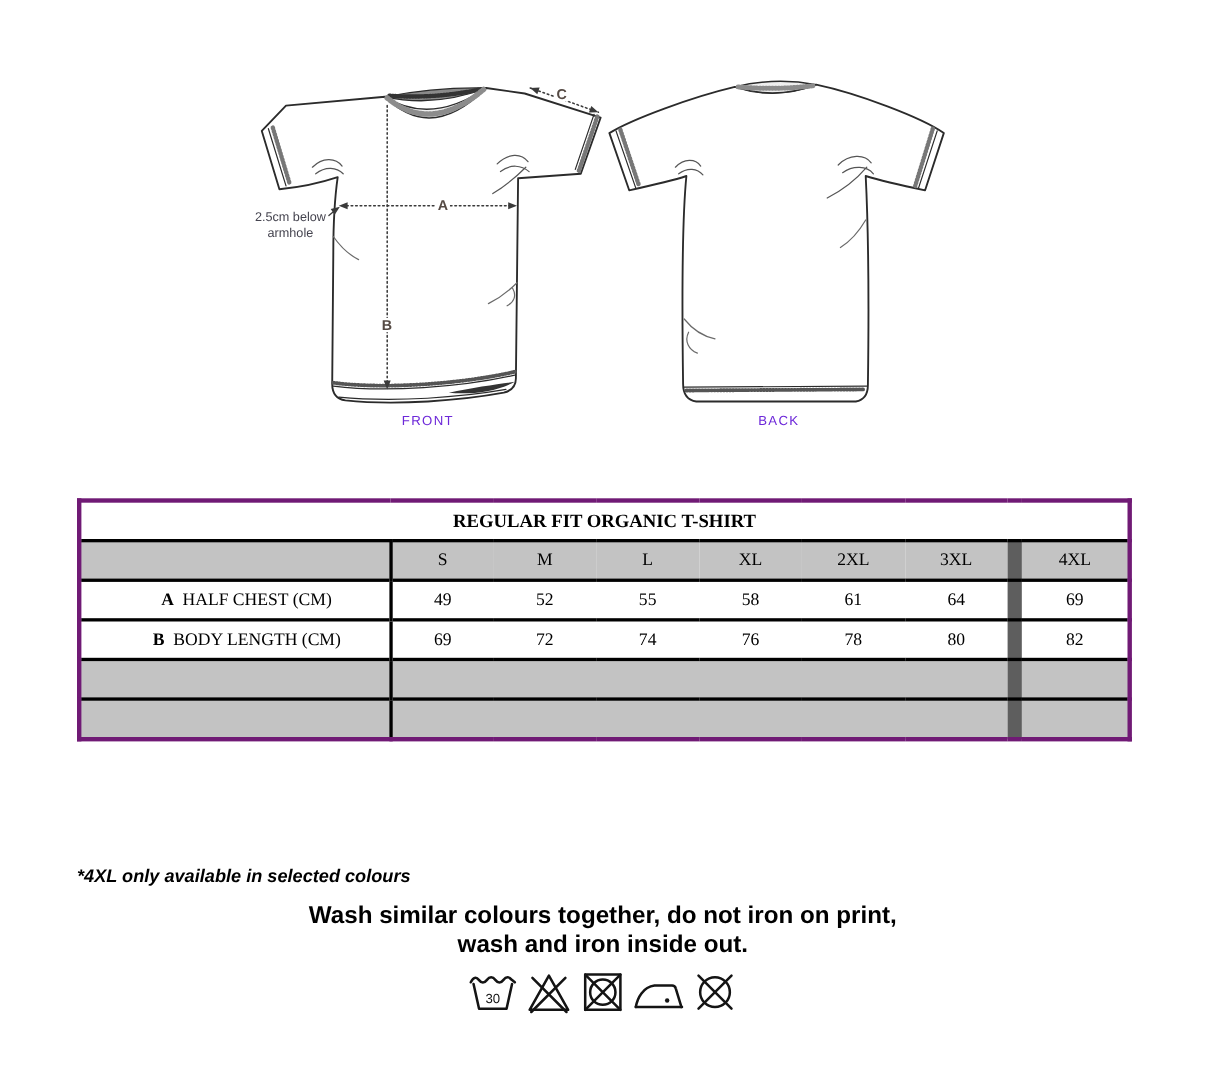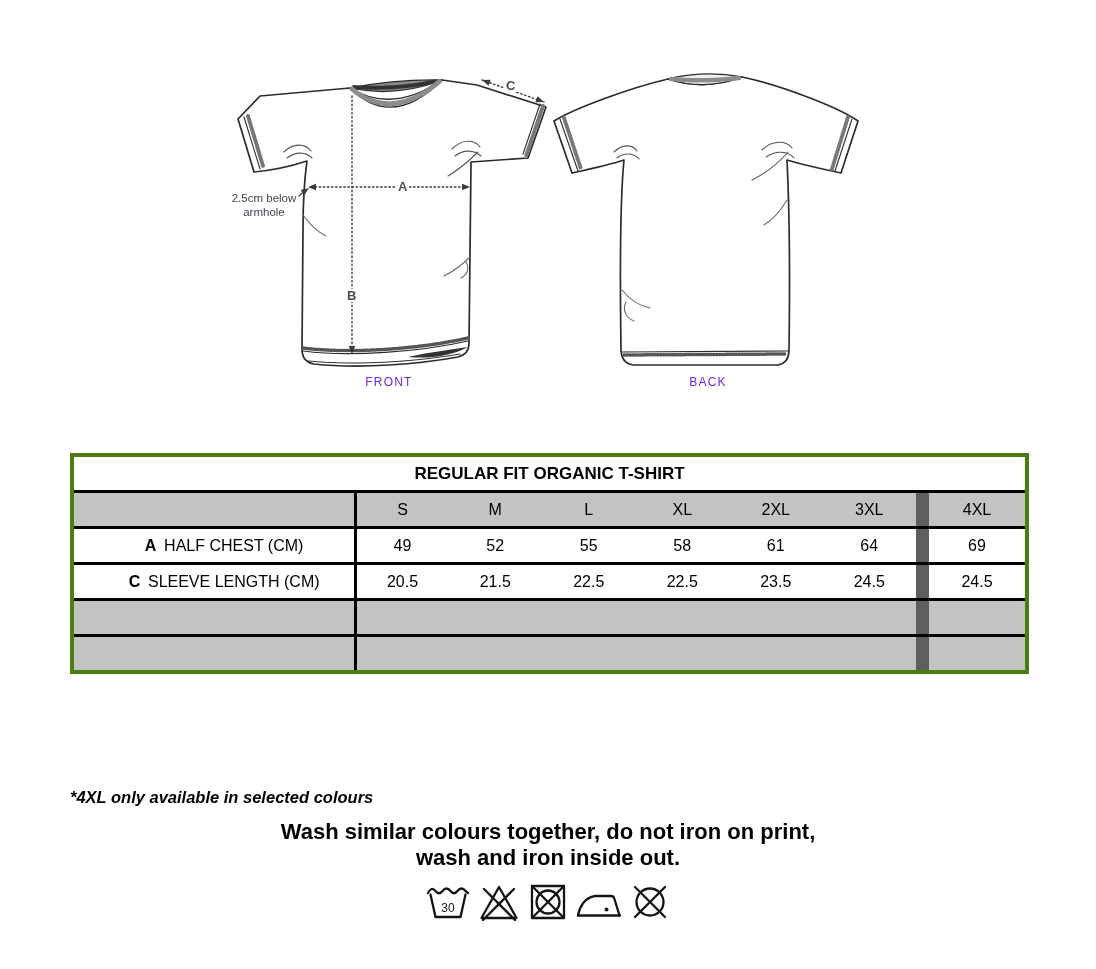--- a/index.html
+++ b/index.html
@@ -6,21 +6,21 @@
   body{width:1096px;height:969px;font-family:"Liberation Sans",sans-serif;color:#000;}
   .stage{position:relative;width:1096px;height:969px;overflow:hidden;background:#fff;}
 
   
   svg.diagram{position:absolute;left:0;top:0;}
   .diag-label{position:absolute;color:#6d28d9;font-size:12px;letter-spacing:1.2px;text-align:center;width:70px;}
   .dim-label{position:absolute;color:#554a44;font-weight:700;font-size:13px;line-height:13px;background:#fff;padding:0 2px;}
   .note{position:absolute;color:#45444f;font-size:11.5px;line-height:14px;text-align:center;width:84px;margin-top:8px;}
 
   
-  table.size-table{position:absolute;left:70px;top:453px;width:956px;border-collapse:collapse;table-layout:fixed;border:4px solid #4d7c0f;font-size:16px;}
+  table.size-table{position:absolute;left:70px;top:453px;width:956px;border-collapse:collapse;table-layout:fixed;border:4px solid #701a75;font-size:16px;font-family:Liberation Serif, serif;}
   table.size-table td{border-top:3px solid #000;height:33px;padding:0;text-align:center;vertical-align:middle;background:#fff;}
   td.title-cell{height:41px;text-align:left;font-weight:700;font-size:17px;padding-left:13px;}
   tr.hdr td{background:#c3c3c3;}
   td.label-cell{text-align:left;border-right:3px solid #000;}
   span.letter{display:inline-block;width:27px;padding-left:13px;font-weight:700;box-sizing:content-box;}
   td.div-cell{background:#5e5e5e !important;}
   tr.gray-row td{background:#c3c3c3;}
 
   .footnote{position:absolute;left:70px;top:760px;width:956px;text-align:left;font-weight:700;font-style:italic;font-size:16.5px;margin-top:28px;}
 
@@ -173,30 +173,30 @@
       <td>52</td>
       <td>55</td>
       <td>58</td>
       <td>61</td>
       <td>64</td>
       <td class="div-cell"></td>
       <td>69</td>
     </tr>
     <tr>
       <td class="label-cell">
-        <span class="letter">C</span><span>SLEEVE LENGTH (CM)</span>
+        <span class="letter">B</span><span>BODY LENGTH (CM)</span>
       </td>
-      <td>20.5</td>
-      <td>21.5</td>
-      <td>22.5</td>
-      <td>22.5</td>
-      <td>23.5</td>
-      <td>24.5</td>
-      <td class="div-cell"></td>
-      <td>24.5</td>
+      <td>69</td>
+      <td>72</td>
+      <td>74</td>
+      <td>76</td>
+      <td>78</td>
+      <td>80</td>
+      <td class="div-cell"></td>
+      <td>82</td>
     </tr>
     <tr class="gray-row">
       <td class="label-cell"></td>
       <td colspan="6"></td>
       <td class="div-cell"></td>
       <td></td>
     </tr>
     <tr class="gray-row">
       <td class="label-cell"></td>
       <td colspan="6"></td>

